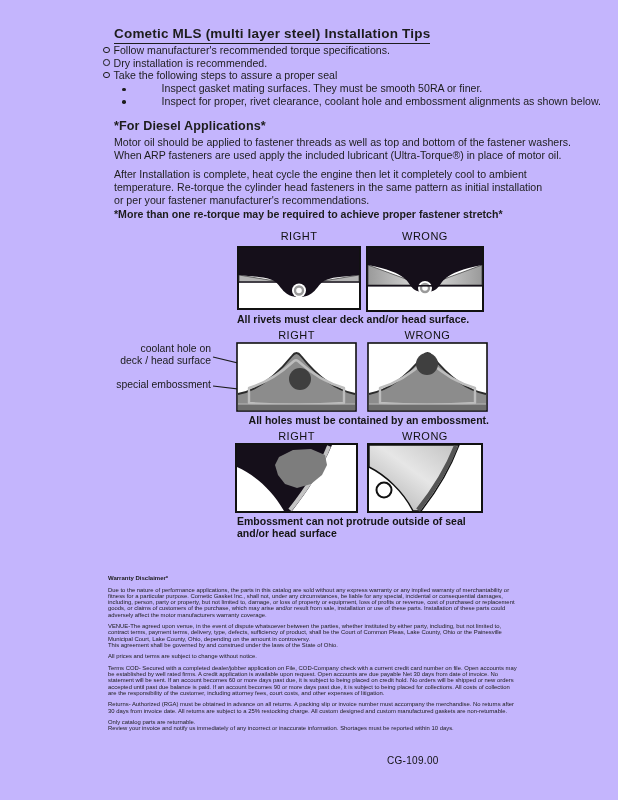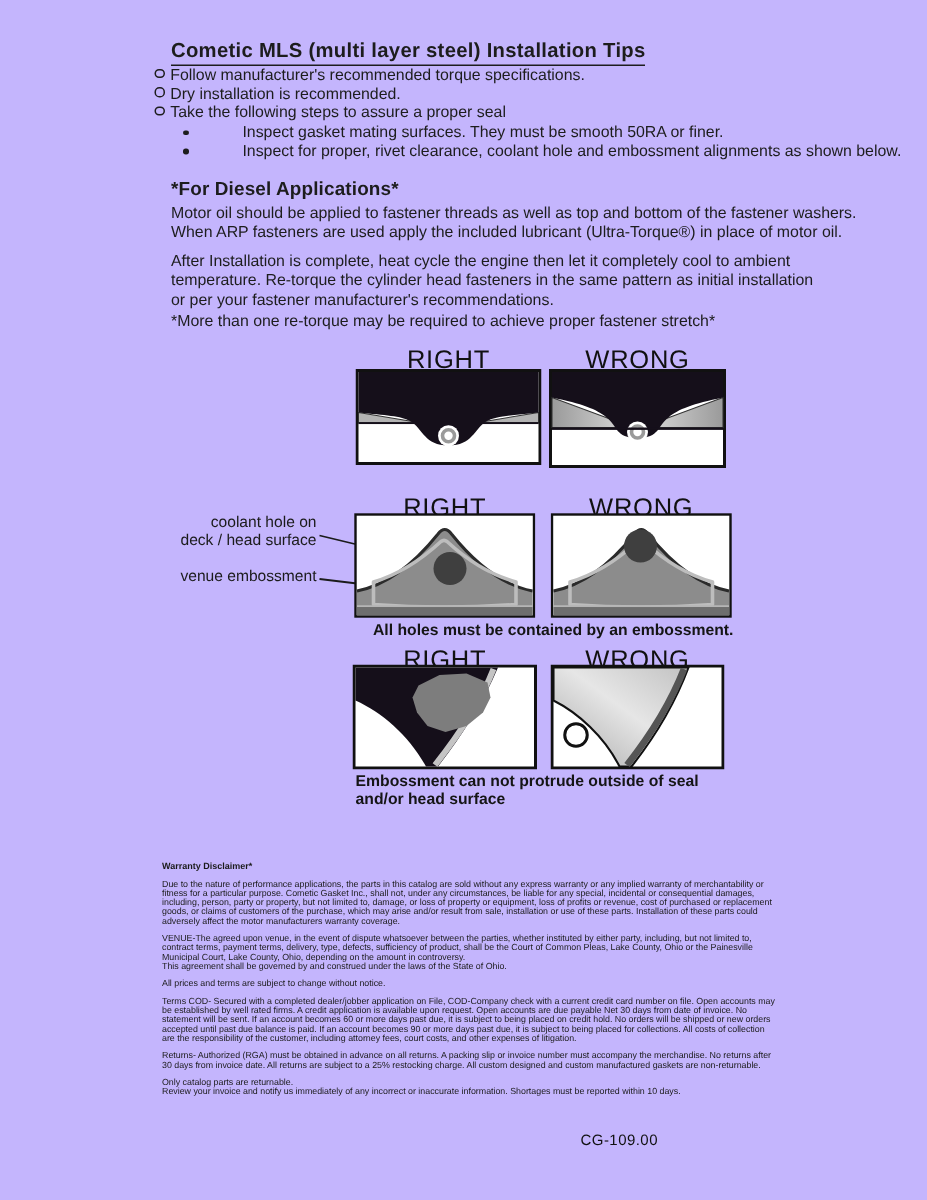--- a/index.html
+++ b/index.html
@@ -20,23 +20,23 @@
     display:inline-block;margin-right:4px;flex:0 0 auto;position:relative;top:-1px;
   }
   .dot-marker{
     width:3.6px;height:3.6px;background:#1d1d1d;border-radius:50%;
     display:inline-block;margin-right:4px;flex:0 0 auto;position:relative;top:-1px;
   }
   .section-head{left:114px;top:119px;font-size:12.6px;font-weight:bold;letter-spacing:.1px;}
   .body-para{left:114px;font-size:10.6px;line-height:13px;white-space:pre-line;width:470px;}
   .p1{top:136px;}
   .p2{top:168px;}
-  .p3{top:208px;}
-
-  .rw-label{font-size:17px;letter-spacing:.5px;text-align:center;color:#111;}
+  .p3{top:208px;font-weight:bold;}
+
+  .rw-label{font-size:11px;letter-spacing:.5px;text-align:center;color:#111;}
   .cap{font-size:10.5px;font-weight:bold;color:#151515;}
   .cap.center{text-align:right;}
   .cap.two-line{white-space:pre-line;line-height:11.5px;}
 
   .anno-label{
     font-size:10.4px;line-height:11.6px;text-align:right;white-space:pre-line;
     width:112px;color:#1b1b1b;
   }
   .panel{display:block;}
 
@@ -111,27 +111,28 @@
     </defs>
     <rect x="1" y="1" width="116" height="64" fill="#ffffff" stroke="#111111" stroke-width="2"></rect>
     <polygon points="2,19 56,39 2,39" fill="url(#wgL)" stroke="#333333" stroke-width="0.7"></polygon>
     <polygon points="116,19 62,39 116,39" fill="url(#wgR)" stroke="#333333" stroke-width="0.7"></polygon>
     <path d="M2,2 H116 V19 C96,23 86,27 80,32 C72,38 74,46 59,46 C44,46 46,38 38,32 C32,27 22,23 2,19 Z" fill="#150f1a"></path>
     <circle cx="59" cy="42" r="7" fill="#ffffff"></circle>
     <circle cx="59" cy="42" r="4" fill="none" stroke="#9a9a9a" stroke-width="2.4"></circle>
     <rect x="2" y="39" width="114" height="1.6" fill="#150f1a"></rect>
   </svg>
 
+  <div class="abs cap" style="left:237px;top:313px;">All rivets must clear deck and/or head surface.</div>
 
   <div class="abs rw-label" style="left:236px;top:329px;width:121px;">RIGHT</div>
   <div class="abs rw-label" style="left:367px;top:329px;width:121px;">WRONG</div>
 
   <div class="abs anno-label" style="left:99px;top:343px;">coolant hole on
 deck / head surface</div>
-  <div class="abs anno-label" style="left:99px;top:379px;">venue embossment</div>
+  <div class="abs anno-label" style="left:99px;top:379px;">special embossment</div>
 
   <svg class="abs" style="left:120px;top:330px;" width="260" height="90" viewBox="0 0 260 90">
     <line x1="93" y1="27" x2="176" y2="47" stroke="#1b1b1b" stroke-width="1.2"></line>
     <line x1="93" y1="56" x2="143" y2="62" stroke="#1b1b1b" stroke-width="1.2"></line>
   </svg>
 
   <svg class="abs panel" style="left:236px;top:342px;" width="121" height="70" viewBox="0 0 121 70">
     <rect x="1" y="1" width="119" height="68" fill="#ffffff" stroke="#111111" stroke-width="1.6"></rect>
     <path d="M2,52 C22,48 40,34 56,14 C59,10 62,10 65,14 C81,34 99,48 119,52 L119,68 L2,68 Z" fill="#8c8c8c"></path>
     <path d="M2,52 C22,48 40,34 56,14 C59,10 62,10 65,14 C81,34 99,48 119,52" fill="none" stroke="#2b2b2b" stroke-width="2"></path>

